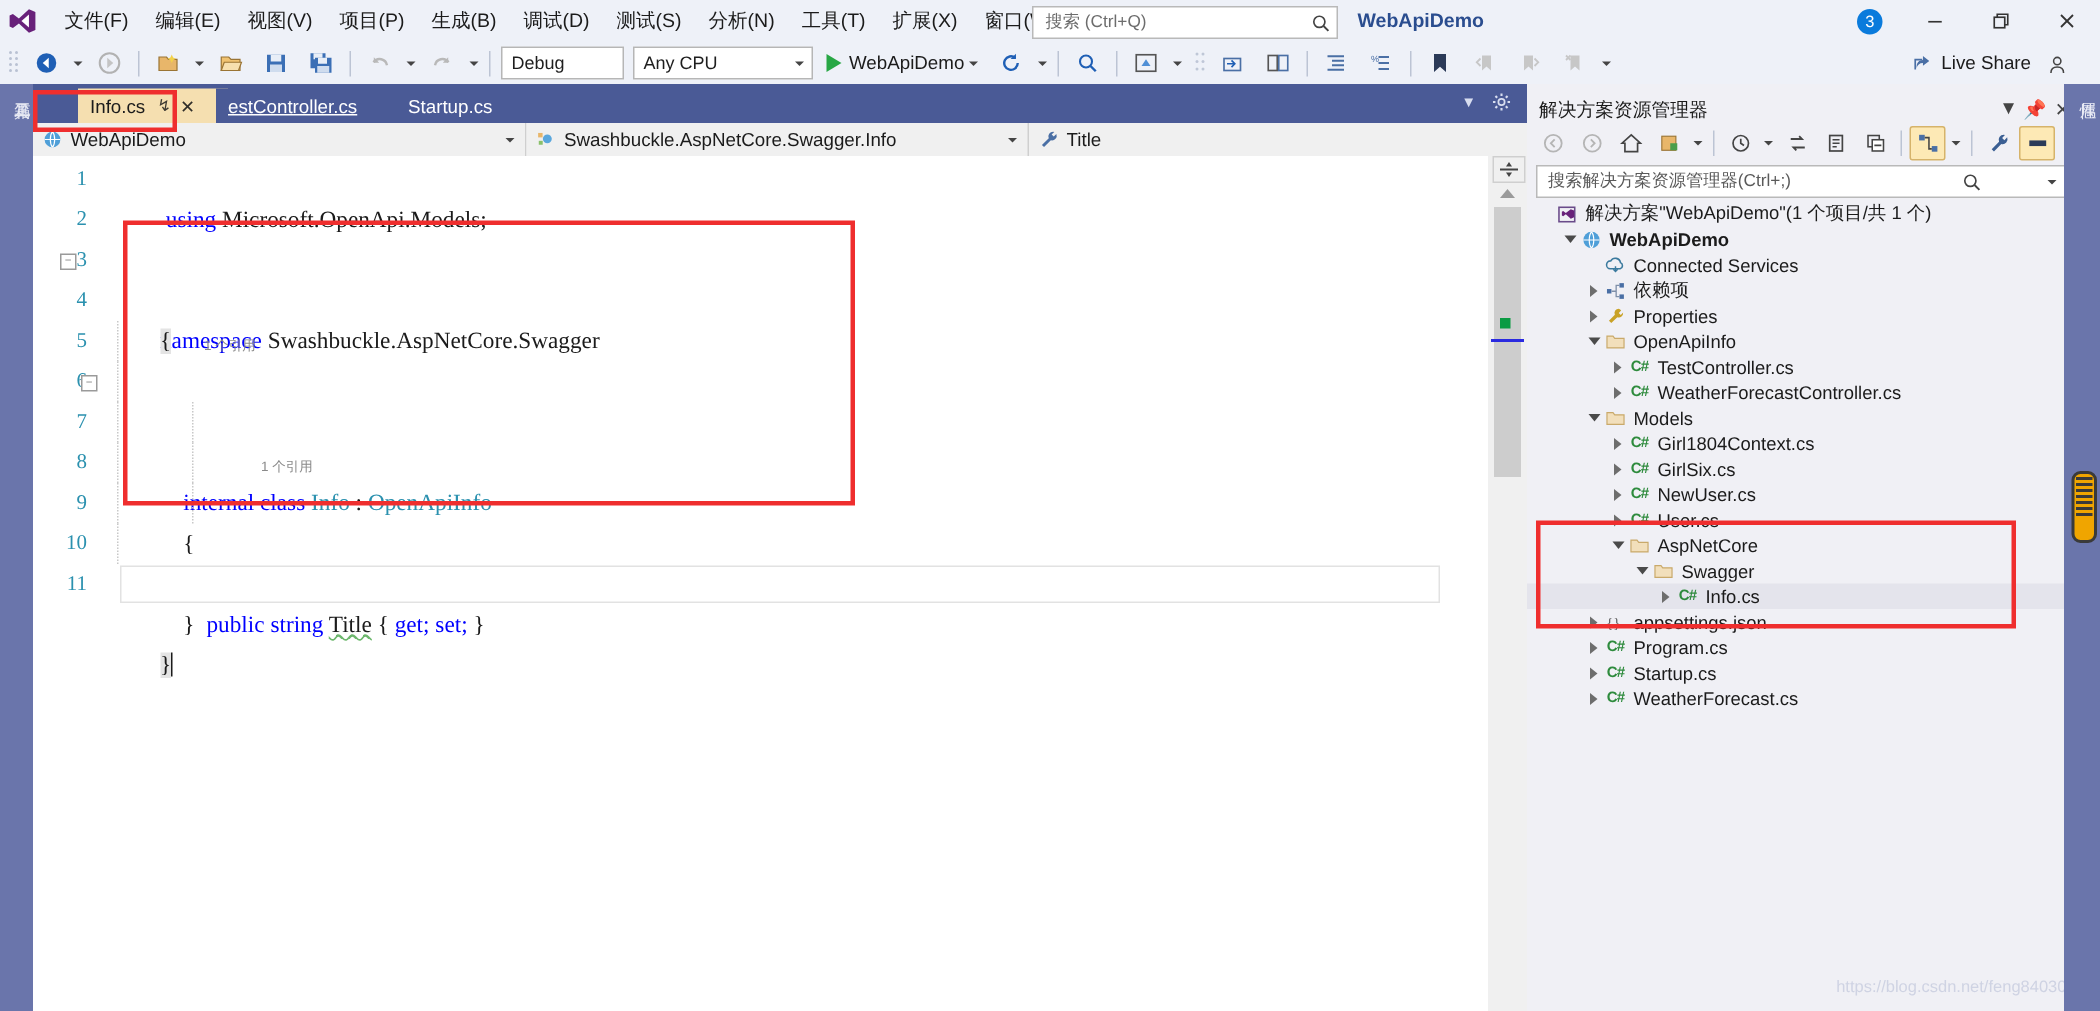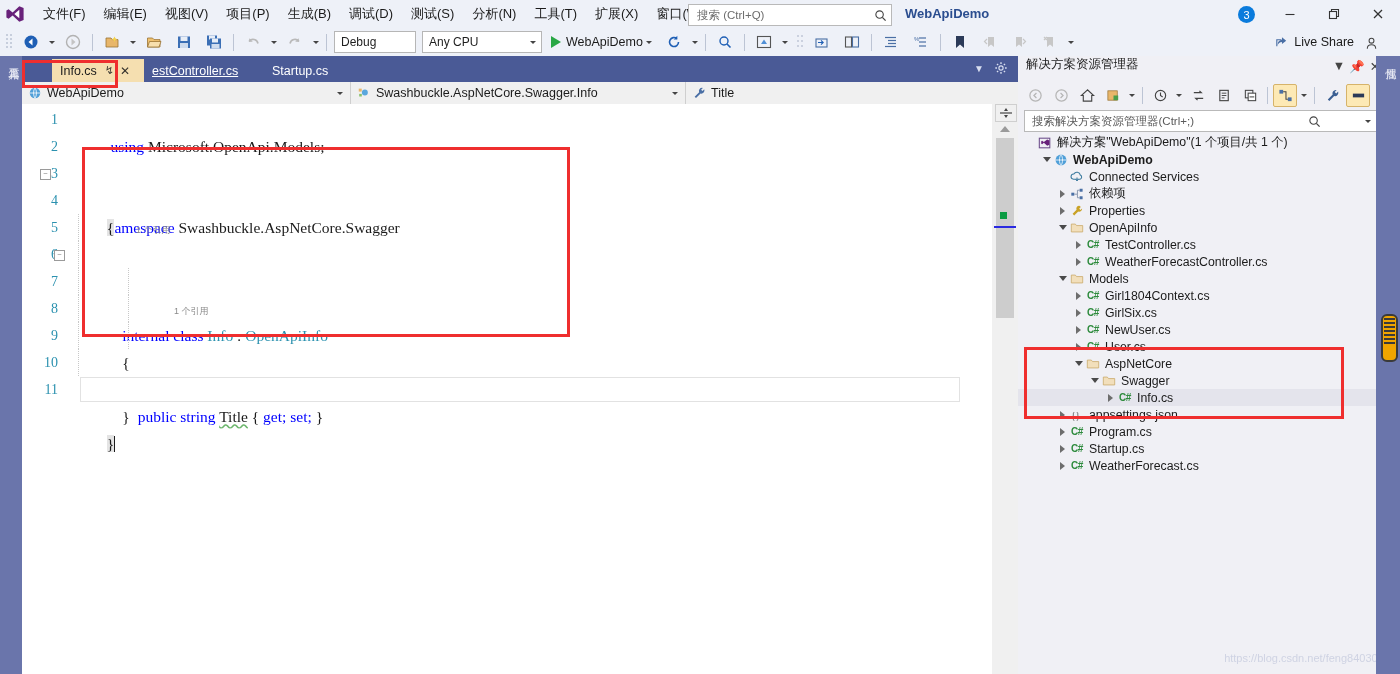--- a/index.html
+++ b/index.html
@@ -194,21 +194,21 @@
   .sc-mark-green { position: absolute; left: 8px; top: 108px; width: 7px; height: 7px; background: #0b9b43; }
   .sc-mark-blue { position: absolute; left: 2px; top: 122px; width: 22px; height: 2px; background: #2a2ae0; }
 
   
   .solution-panel {
     position: absolute; left: 1018px; top: 56px; width: 358px; height: 618px;
     background: #f0f0f5;
   }
   .sp-header {
     position: absolute; left: 0; top: 0; width: 358px; height: 26px;
-    display: flex; align-items: flex-start; padding: 0 4px 0 8px;
+    display: flex; align-items: flex-end; padding: 0 4px 0 8px;
     font-size: 12.5px; color: #1b1b1b; background: #f0f0f5;
   }
   .sp-title { flex: 1; white-space: nowrap; }
   .sp-hbtn { width: 18px; height: 20px; display: flex; align-items: center; justify-content: center; color: #444; }
   .sp-toolbar {
     position: absolute; left: 0; top: 26px; width: 358px; height: 26px;
     display: flex; align-items: center; padding-left: 4px;
   }
   .sp-tb {
     width: 22px; height: 21px; display: flex; align-items: center; justify-content: center;

